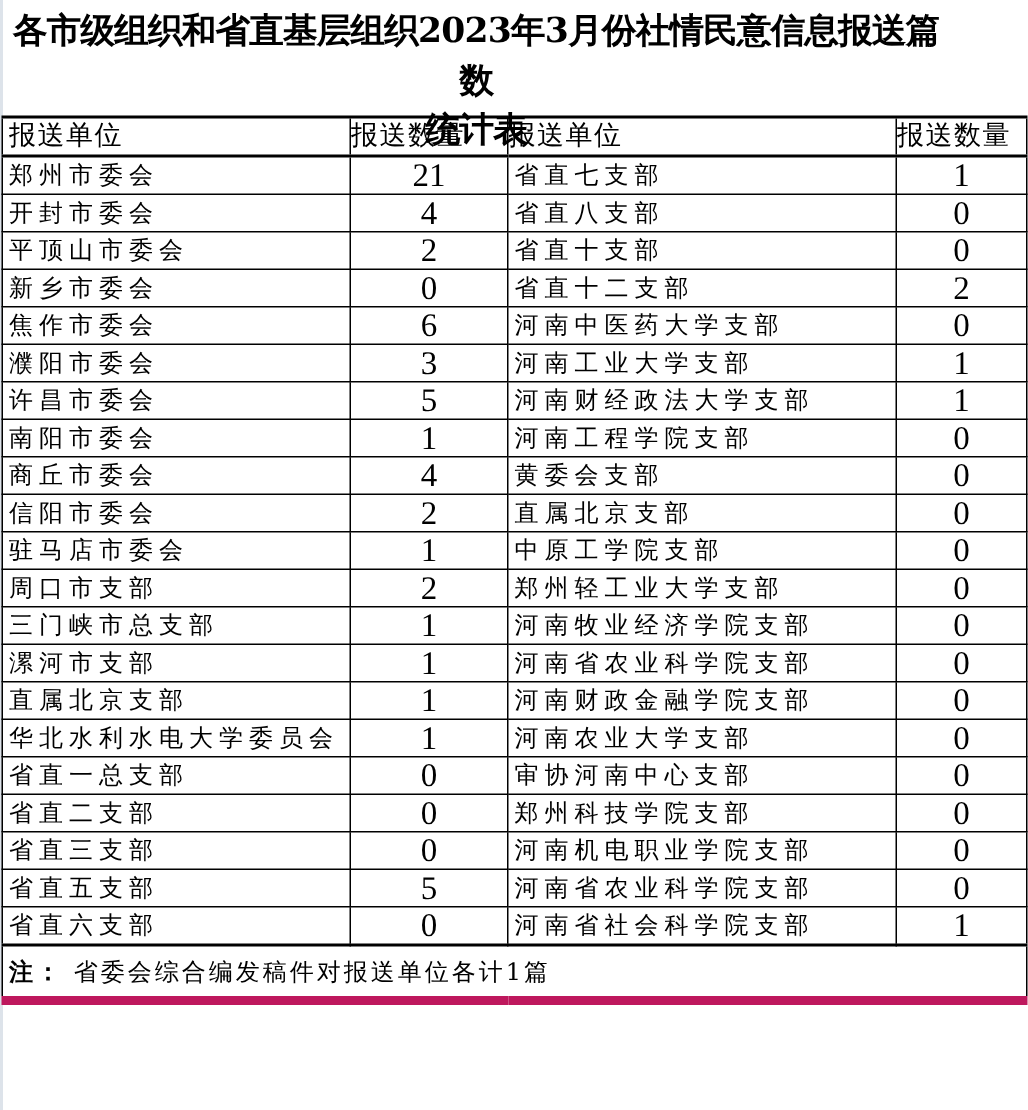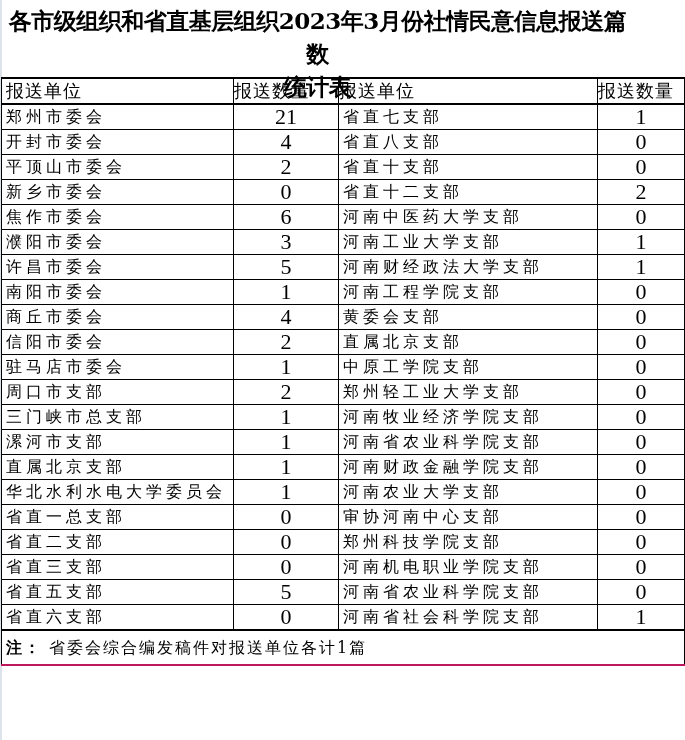--- a/index.html
+++ b/index.html
@@ -24,21 +24,21 @@
       font-family: "DejaVu Serif", "Liberation Serif", serif;
       font-size: 16px; line-height: 24px; letter-spacing: 4px;
     }
     th { font-family: "DejaVu Sans", "Liberation Sans", sans-serif; font-size: 18px; letter-spacing: 1px; }
     th.h-left { text-align: left; }
     th.h-center { text-align: left; padding-left: 0; }
     td.num { text-align: center; padding-left: 0; letter-spacing: 0; font-family: "Liberation Serif", serif; font-size: 22px; }
     tr.header th { border-top: 2px solid #000; border-bottom: 2px solid #000; }
     td.note {
       height: 33px; font-size: 16px; letter-spacing: 2px; padding-left: 4px;
-      border-top: 2px solid #000; border-bottom: 2px solid #be185d;
+      border-top: 2px solid #000; border-bottom: 6px solid #be185d;
     }
     .note-label { font-weight: bold; }
   </style>
 </head>
 <body>
 
 <div class="edge-left"></div>
 
 <div class="title">
   <div>各市级组织和省直基层组织2023年3月份社情民意信息报送篇数</div>

